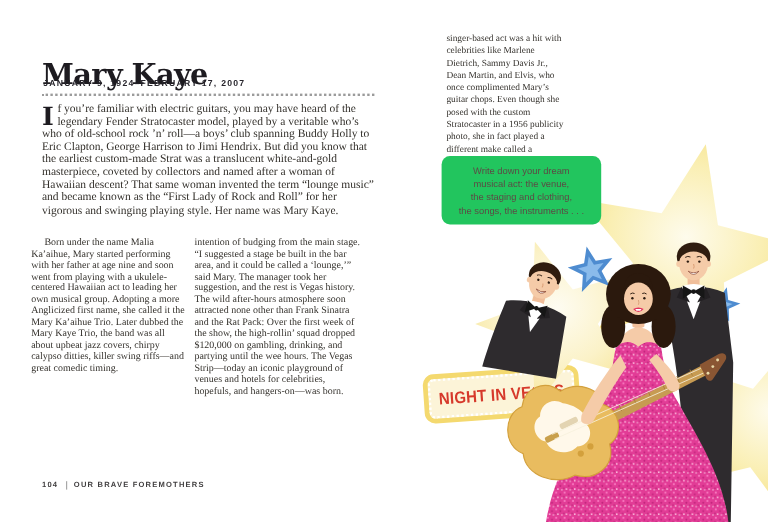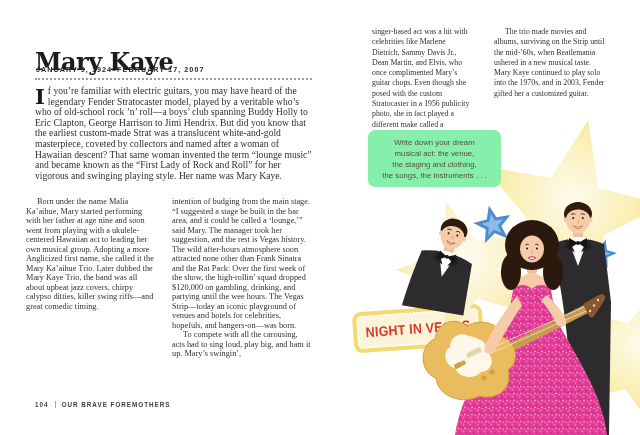--- a/index.html
+++ b/index.html
@@ -25,36 +25,36 @@
   .intro{
     position:absolute;left:35px;top:86px;width:278px;
     font-size:9.6px;line-height:10.6px;color:#33302B;text-align:left;
   }
   .dropcap{
     float:left;font-family:"DejaVu Serif", serif;font-weight:700;font-size:21px;line-height:19px;
     margin:1px 3px 0 0;color:#1D1B20;
   }
   .colL{position:absolute;top:197px;font-size:8.3px;line-height:9.5px;color:#34312C;}
   .colL.c1{left:26px;width:131px;}
-  .colL.c2{left:172px;width:139px;}
+  .colL.c2{left:162px;width:139px;}
   .colR{position:absolute;top:27px;font-size:7.8px;line-height:10.3px;color:#34312C;}
   .colR.c1{left:372px;width:102px;}
   .colR.c2{left:494px;width:113px;}
   p{margin:0;}
   .indent{text-indent:11px;}
   .footer{
     position:absolute;left:35px;top:401px;display:flex;align-items:center;gap:6px;
     font-family:"Liberation Sans", sans-serif;font-weight:700;font-size:6.3px;
     letter-spacing:1px;color:#403E3F;
   }
   .footer-divider{width:1px;height:7px;background:#a8a8a8;}
   
   .prompt{
     position:absolute;left:368px;top:130px;width:133px;height:57px;z-index:3;
-    background:#86efac;border-radius:7px;
+    background:#22c55e;border-radius:7px;
     display:flex;align-items:center;justify-content:center;text-align:center;
     font-family:"Liberation Sans", sans-serif;font-size:7.8px;line-height:11px;color:#5C4B45;
   }
   .prompt-text{white-space:pre-line;}
   .sign{
     position:absolute;left:353px;top:308px;width:130px;height:41px;z-index:1;
     transform:rotate(-4deg);box-sizing:border-box;
     background:#FCF4D8;border:4px solid #F4D96F;border-radius:9px;
     display:flex;align-items:center;justify-content:center;
   }
@@ -78,34 +78,30 @@
 
   <div class="intro">
     <span class="dropcap">I</span><span>f you’re familiar with electric guitars, you may have heard of the legendary Fender Stratocaster model, played by a veritable who’s who of old-school rock ’n’ roll—a boys’ club spanning Buddy Holly to Eric Clapton, George Harrison to Jimi Hendrix. But did you know that the earliest custom-made Strat was a translucent white-and-gold masterpiece, coveted by collectors and named after a woman of Hawaiian descent? That same woman invented the term “lounge music” and became known as the “First Lady of Rock and Roll” for her vigorous and swinging playing style. Her name was Mary Kaye.</span>
   </div>
 
   <div class="colL c1">
     <p class="indent">Born under the name Malia Ka’aihue, Mary started performing with her father at age nine and soon went from playing with a ukulele-centered Hawaiian act to leading her own musical group. Adopting a more Anglicized first name, she called it the Mary Ka’aihue Trio. Later dubbed the Mary Kaye Trio, the band was all about upbeat jazz covers, chirpy calypso ditties, killer swing riffs—and great comedic timing.</p>
   </div>
   <div class="colL c2">
     <p>intention of budging from the main stage. “I suggested a stage be built in the bar area, and it could be called a ‘lounge,’” said Mary. The manager took her suggestion, and the rest is Vegas history. The wild after-hours atmosphere soon attracted none other than Frank Sinatra and the Rat Pack: Over the first week of the show, the high-rollin’ squad dropped $120,000 on gambling, drinking, and partying until the wee hours. The Vegas Strip—today an iconic playground of venues and hotels for celebrities, hopefuls, and hangers-on—was born.</p>
-    <p class="indent">To compete with all the carousing, acts had to sing loud, play big, and ham it up. Mary’s swingin’,</p>
   </div>
 
   <div class="footer">
     <span>104</span>
     <span class="footer-divider"></span>
     <span>OUR BRAVE FOREMOTHERS</span>
   </div>
 
   <div class="colR c1">
     <p>singer-based act was a hit with celebrities like Marlene Dietrich, Sammy Davis Jr., Dean Martin, and Elvis, who once complimented Mary’s guitar chops. Even though she posed with the custom Stratocaster in a 1956 publicity photo, she in fact played a different make called a D’Angelico.</p>
-  </div>
-  <div class="colR c2">
-    <p class="indent">The trio made movies and albums, surviving on the Strip until the mid-’60s, when Beatlemania ushered in a new musical taste. Mary Kaye continued to play solo into the 1970s, and in 2003, Fender gifted her a customized guitar.</p>
   </div>
 
   <div class="prompt">
     <div class="prompt-text">Write down your dream
 musical act: the venue,
 the staging and clothing,
 the songs, the instruments . . .</div>
   </div>
 
   <div class="sign">

